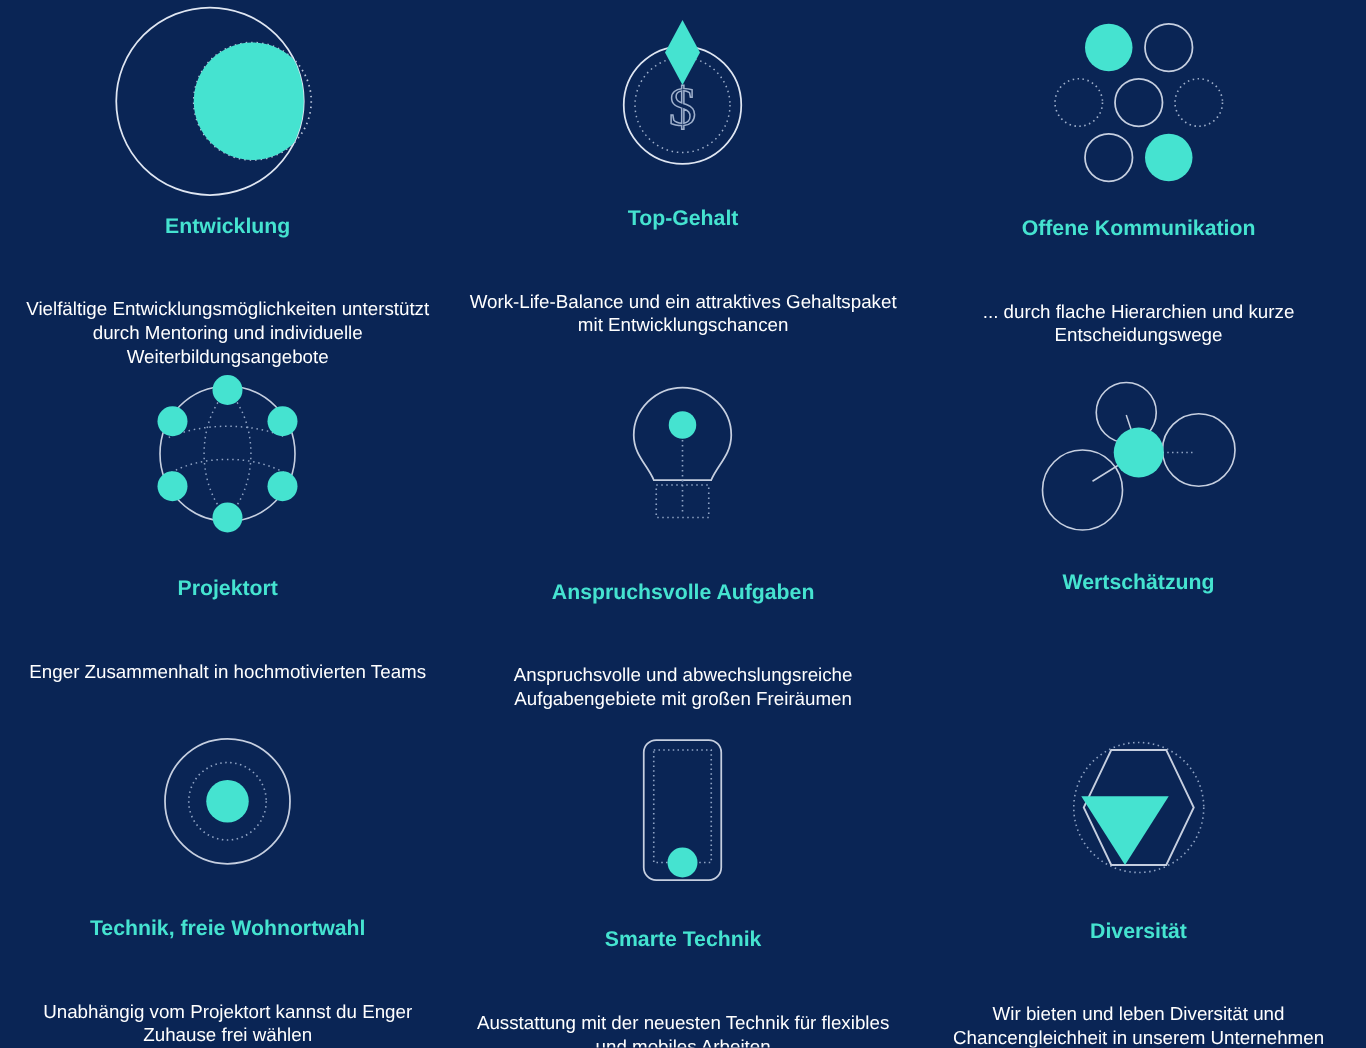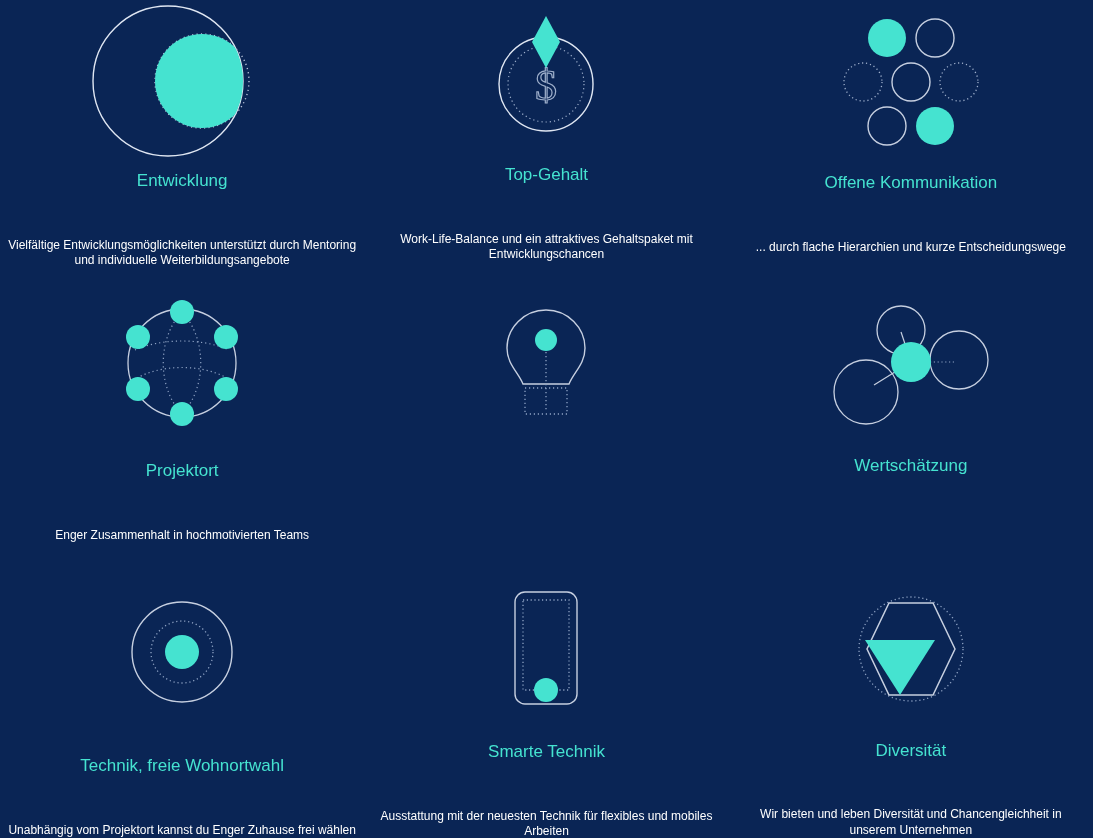--- a/index.html
+++ b/index.html
@@ -29,24 +29,25 @@
   .r3 .icon-wrap{height:150px;}
   .txt{
     text-align:center;
     line-height:1.28;
     padding:0 8px;
   }
   .title{
     color:#45e3d0;
     font-size:17px;
     margin-bottom:1px;
+    font-weight:bold;
   }
   .desc{
     color:#ffffff;
-    font-size:12px;
+    font-size:15px;
     margin-top:46px;
   }
   
   .c1 .icon-wrap{margin-top:6px;}
   .c2 .icon-wrap{margin-top:2px;}
   .c3 .icon-wrap{margin-top:10px;}
   .r1.c1 .txt{margin-top:14px;}
   .r1.c2 .txt{margin-top:12px;}
   .r1.c3 .txt{margin-top:12px;}
   .r2 .txt{margin-top:22px;}
@@ -146,20 +147,24 @@
 
   <div class="cell r2 c2">
     <div class="icon-wrap">
       <svg width="110" height="130" viewBox="0 0 110 130">
         <path d="M55 10 C77 10 94 28 94 48 C94 64 83 72 78 84 L32 84 C27 72 16 64 16 48 C16 28 33 10 55 10 Z" fill="none" stroke="#c6cfe0" stroke-width="1.4"></path>
         <rect x="34" y="88" width="42" height="26" fill="none" stroke="#8fa3c4" stroke-width="1.3" stroke-dasharray="1.2 2.8"></rect>
         <line x1="55" y1="40" x2="55" y2="112" stroke="#8fa3c4" stroke-width="1.3" stroke-dasharray="1.2 2.8"></line>
         <circle cx="55" cy="40" r="11" fill="#45e3d0"></circle>
       </svg>
     </div>
+    <div class="txt">
+      <div class="title">Anspruchsvolle Aufgaben</div>
+      <div class="desc">Anspruchsvolle und abwechslungsreiche Aufgabengebiete mit großen Freiräumen</div>
+    </div>
   </div>
 
   <div class="cell r2 c3">
     <div class="icon-wrap">
       <svg width="170" height="130" viewBox="0 0 170 130">
         <line x1="48" y1="85" x2="85" y2="62" stroke="#c6cfe0" stroke-width="1.2"></line>
         <line x1="75" y1="32" x2="85" y2="62" stroke="#c6cfe0" stroke-width="1.2"></line>
         <line x1="85" y1="62" x2="128" y2="62" stroke="#8fa3c4" stroke-width="1.2" stroke-dasharray="1.2 2.6"></line>
         <circle cx="75" cy="30" r="24" fill="none" stroke="#c6cfe0" stroke-width="1.3"></circle>
         <circle cx="40" cy="92" r="32" fill="none" stroke="#c6cfe0" stroke-width="1.3"></circle>

